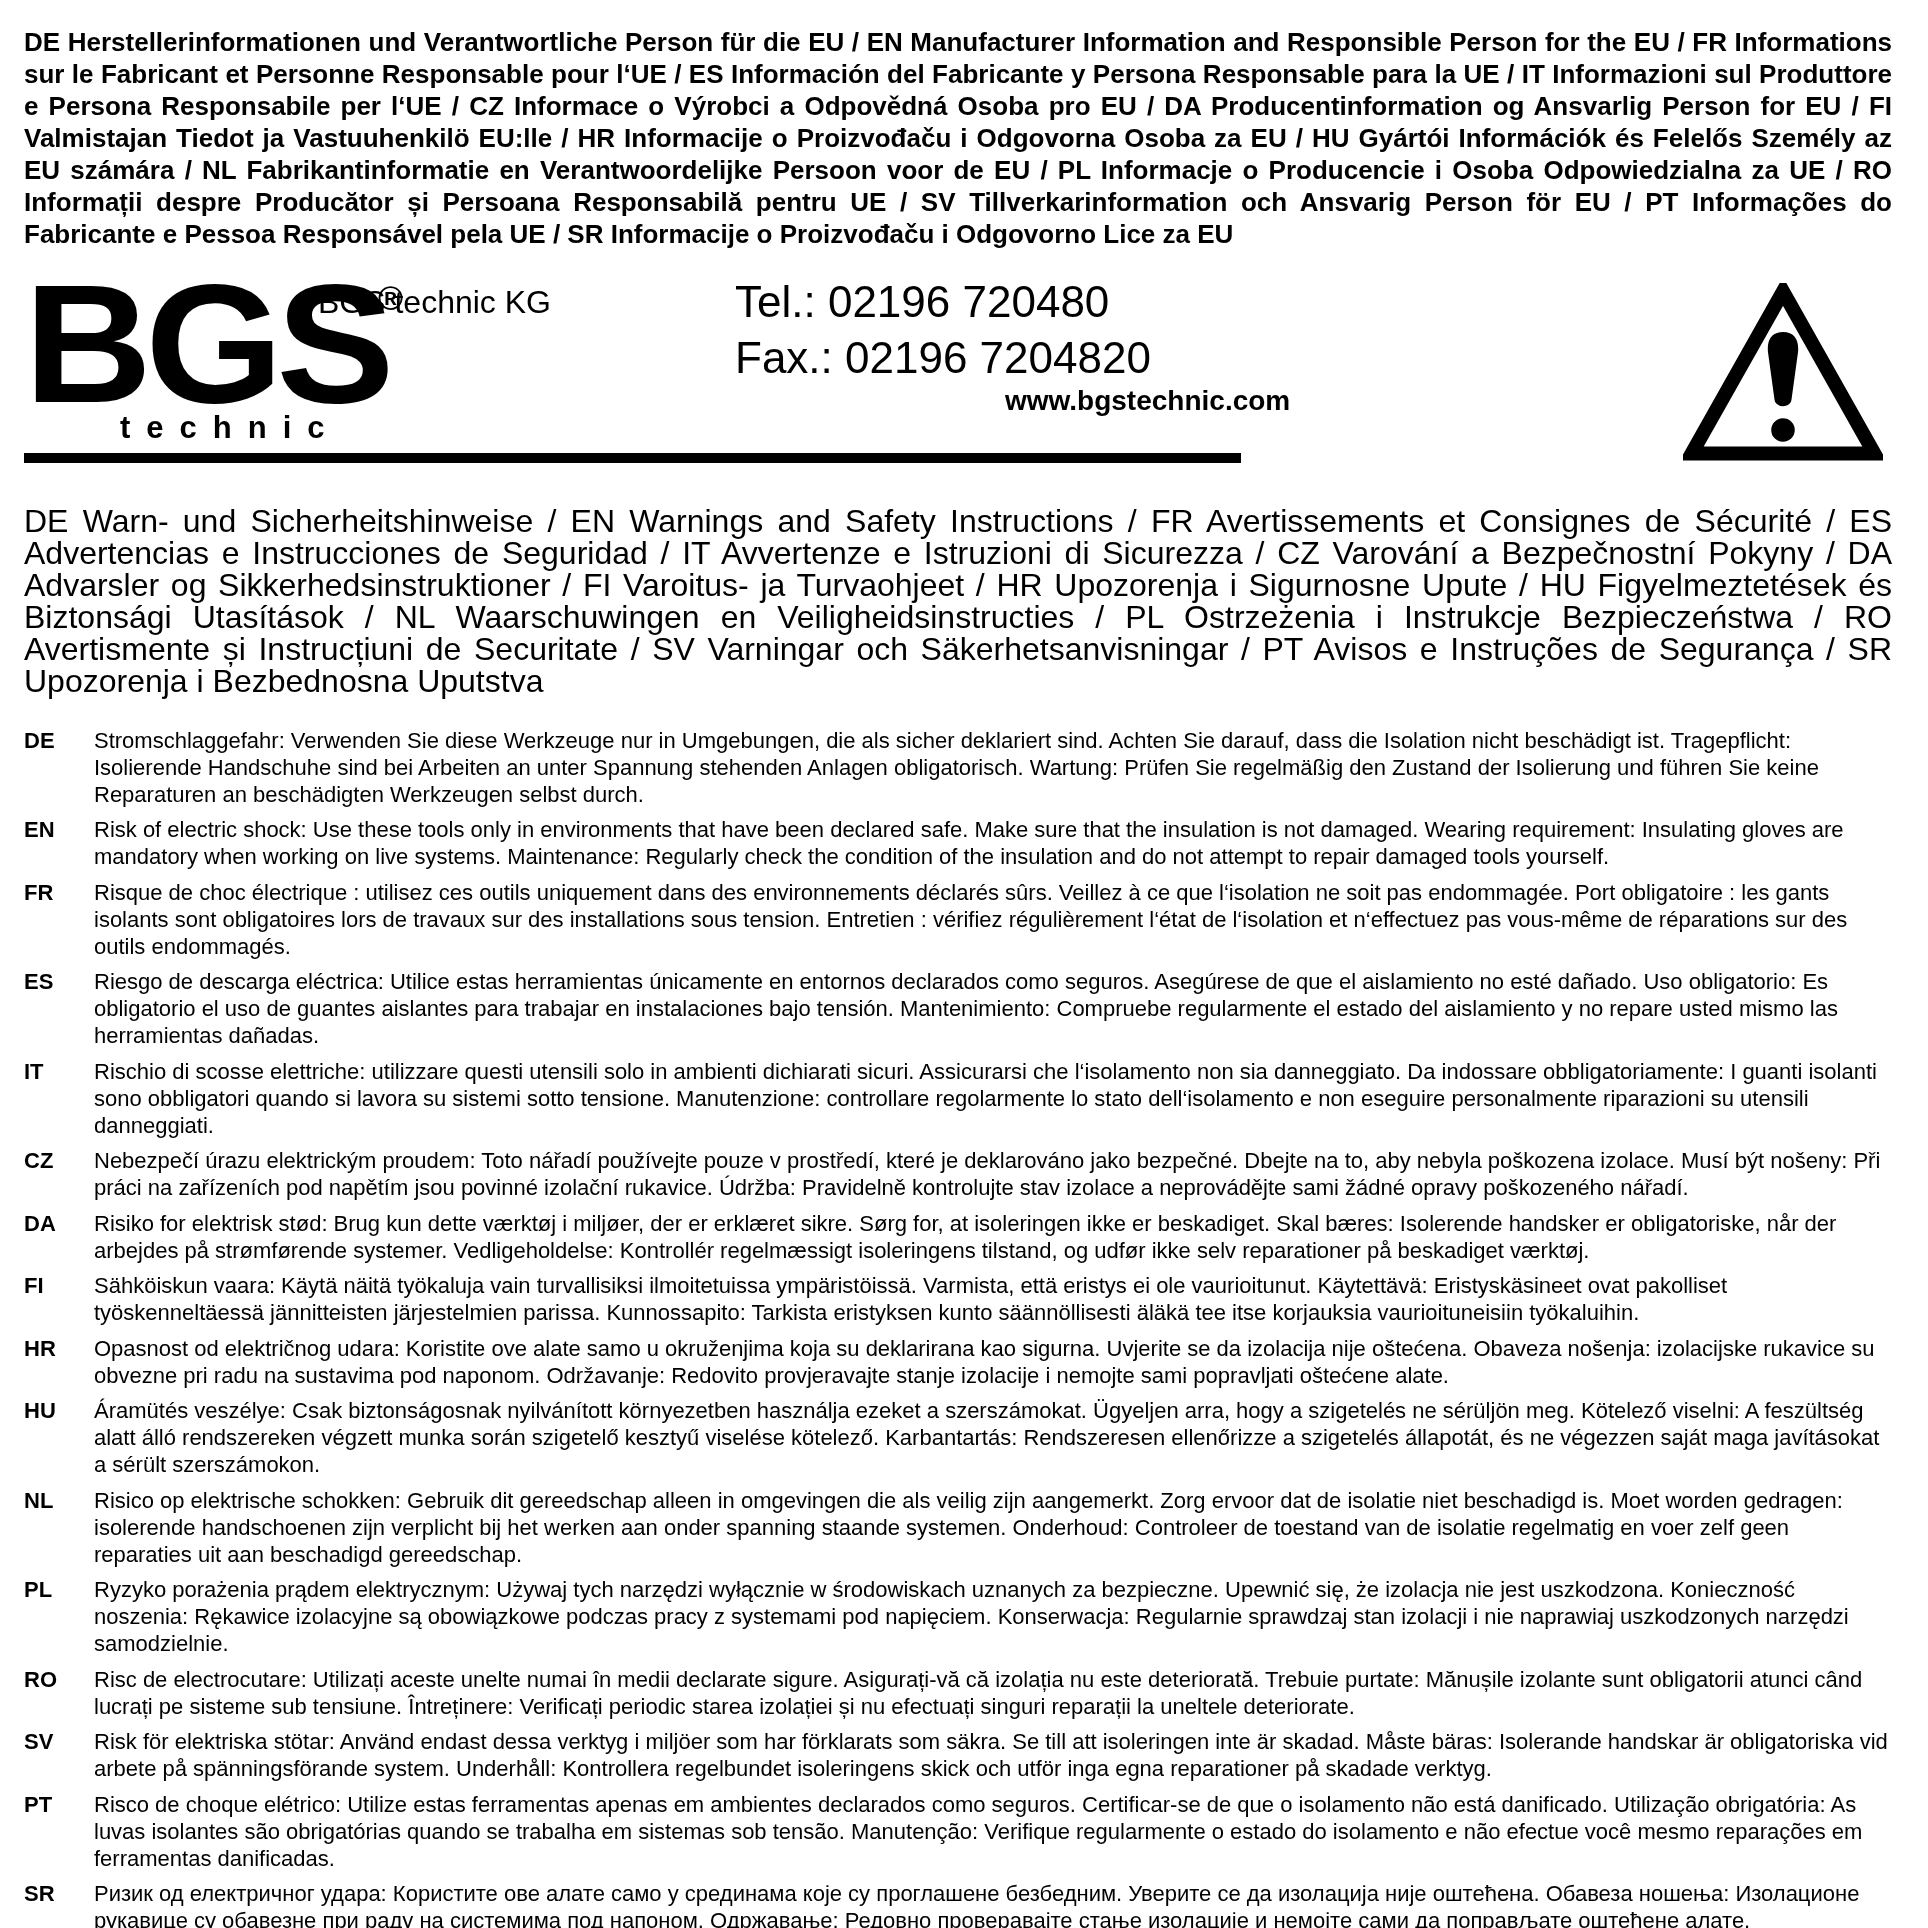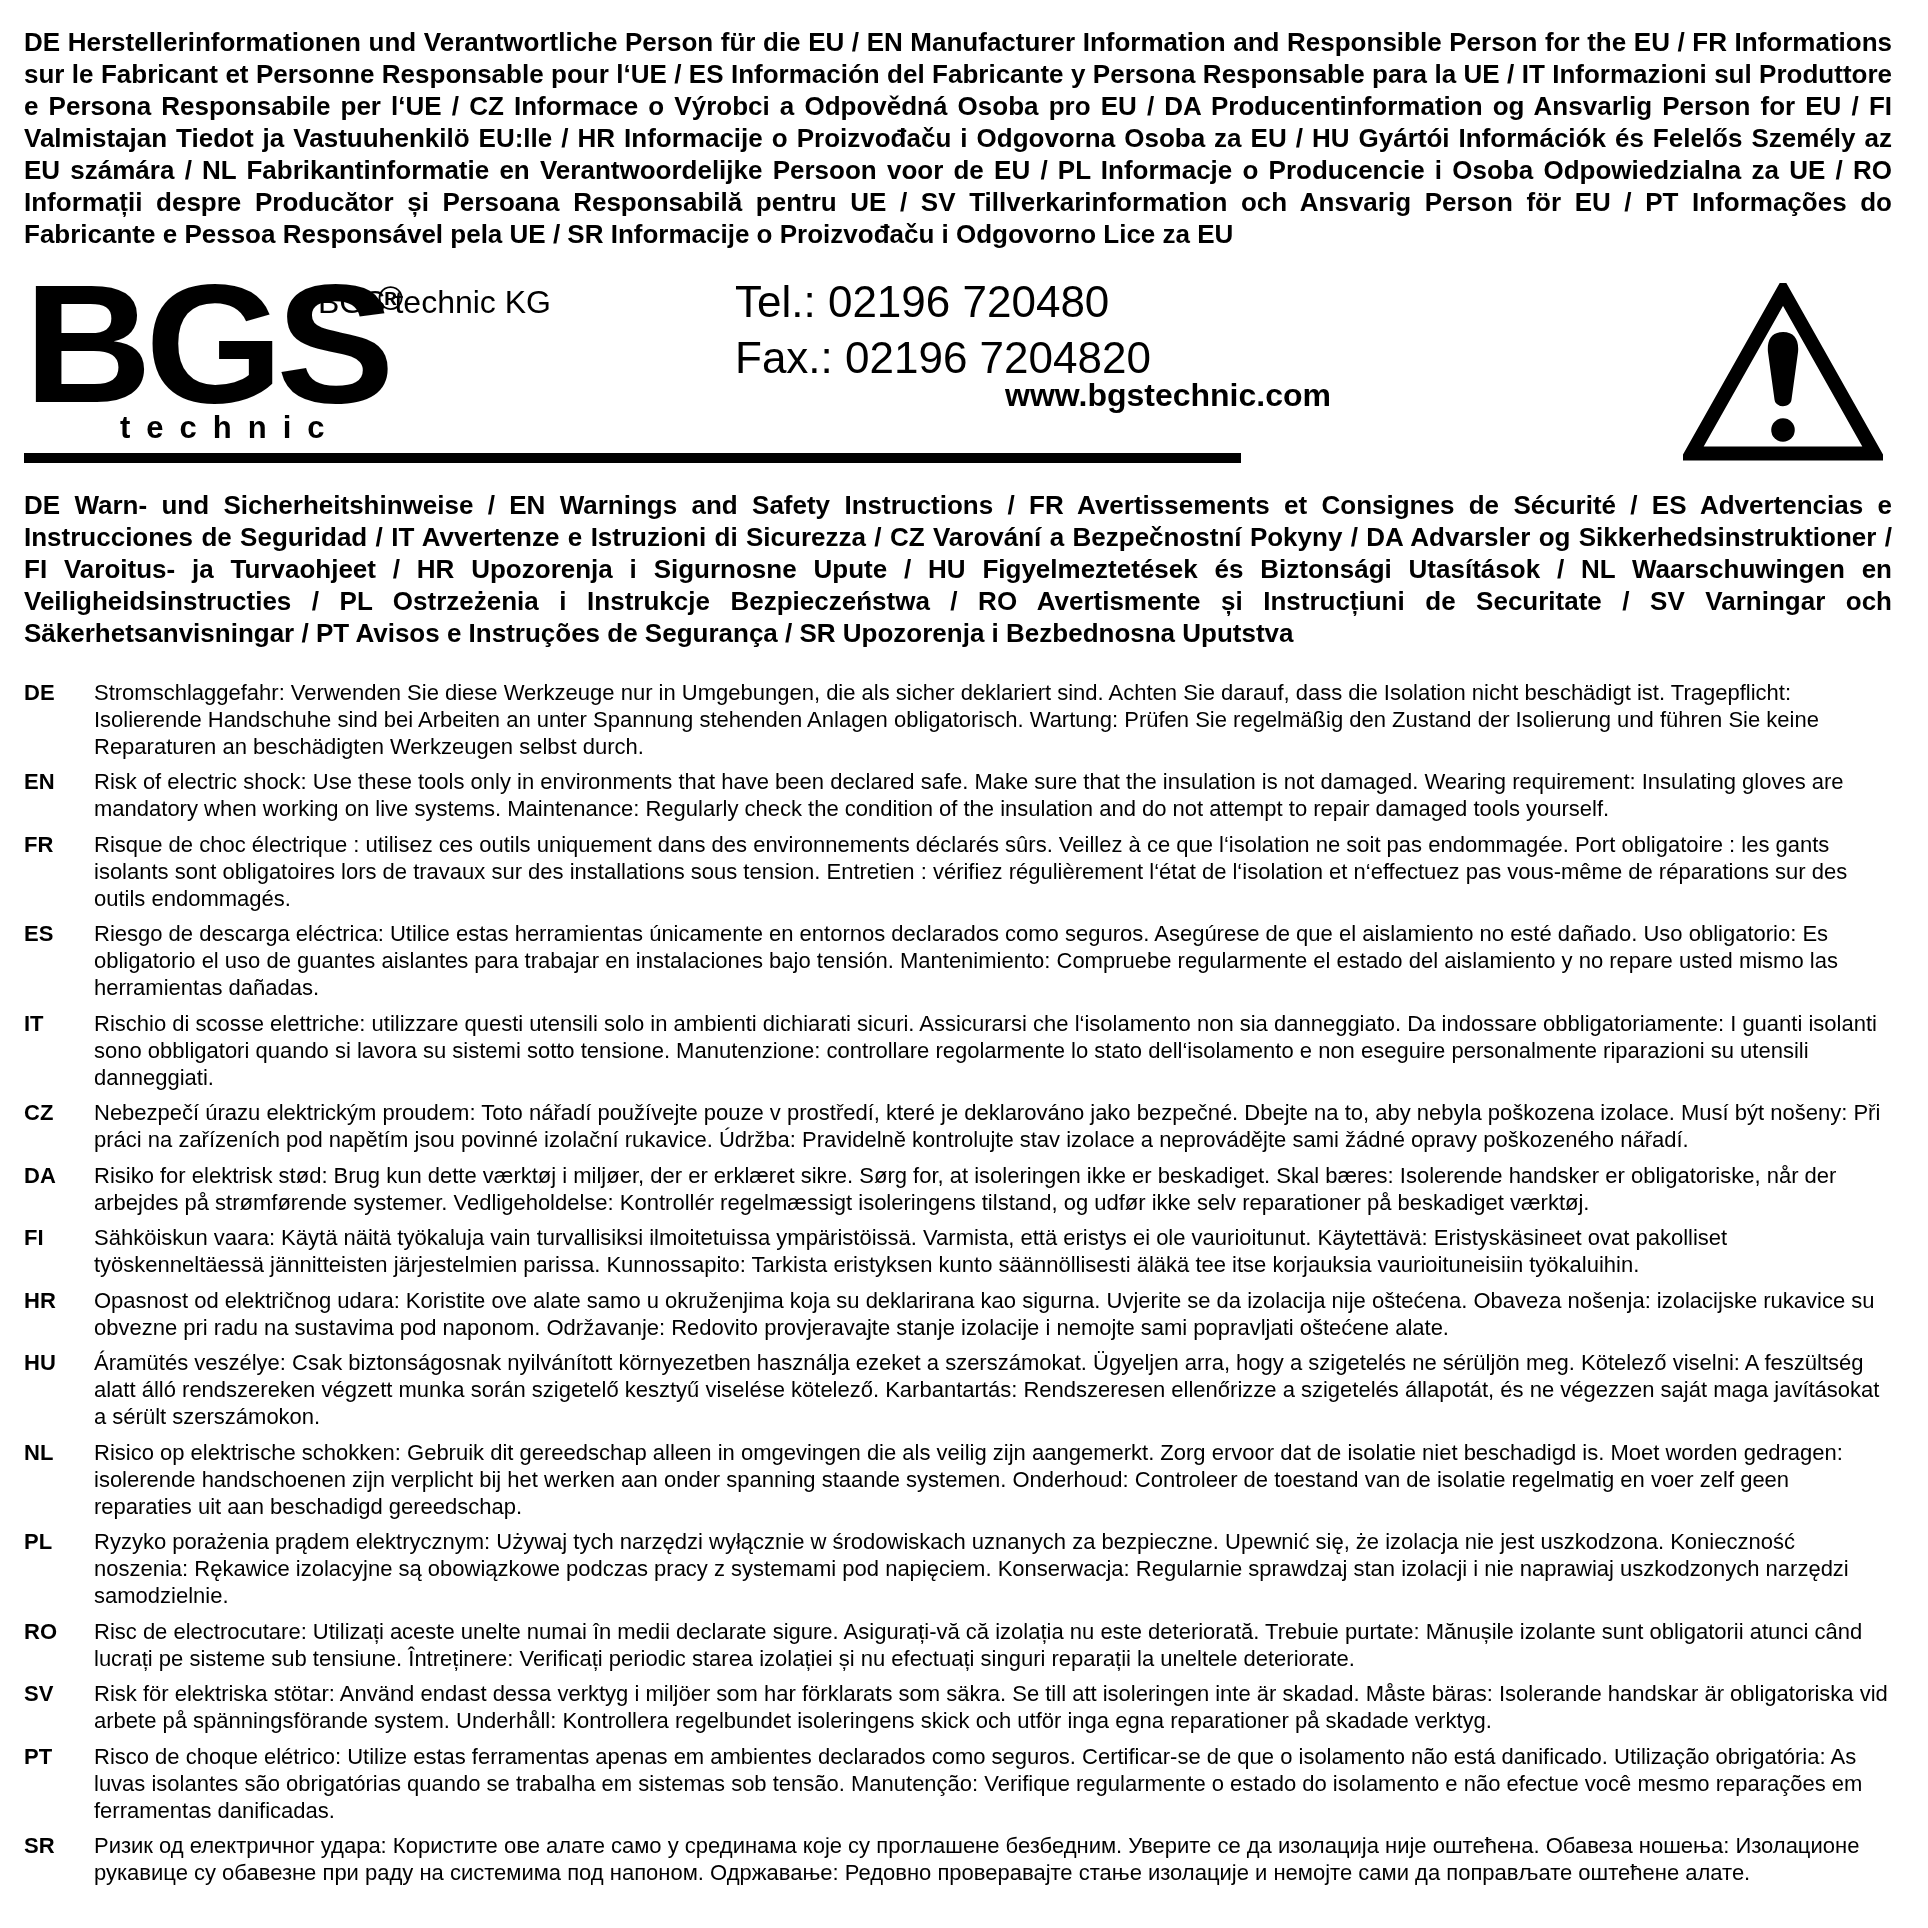--- a/index.html
+++ b/index.html
@@ -31,30 +31,30 @@
   }
   .logo-reg { font-size: 34px; font-weight: bold; vertical-align: top; position: relative; top: 3.8px; left: 7.5px; }
   .logo-sub {
     font-size: 31px; font-weight: bold;
     letter-spacing: 16px; margin-left: 96px; margin-top: -3.8px;
     white-space: nowrap;
   }
 
   .address  { position: absolute; left: 294px; top: 0; font-size: 32px; line-height: 56px; }
   .contact  { position: absolute; left: 711px; top: 0; font-size: 44px; line-height: 56px; }
-  .website  { position: absolute; left: 981px; top: 103px; font-size: 32px; font-weight: bold; }
+  .website  { position: absolute; left: 981px; top: 111px; font-size: 28px; font-weight: bold; }
 
   .warning-triangle { position: absolute; right: 9.4px; top: 9.4px; width: 200px; height: 179px; }
 
   .divider { height: 10.4px; background: #000000; width: 1217px; }
 
   .warnings-header {
-    margin: 26px 0 0 0;
-    font-weight: bold;
-    font-size: 26px;
+    margin: 42px 0 0 0;
+    font-weight: normal;
+    font-size: 32px;
     line-height: 32px;
     text-align: justify;
   }
 
   .instructions { margin-top: 30px; }
   .instr-row { display: flex; margin-bottom: 8.5px; font-size: 22px; line-height: 27px; }
   .instr-lang { font-weight: bold; width: 70px; flex: none; }
   .instr-text { flex: 1; text-align: left; }
 </style>
 </head>

